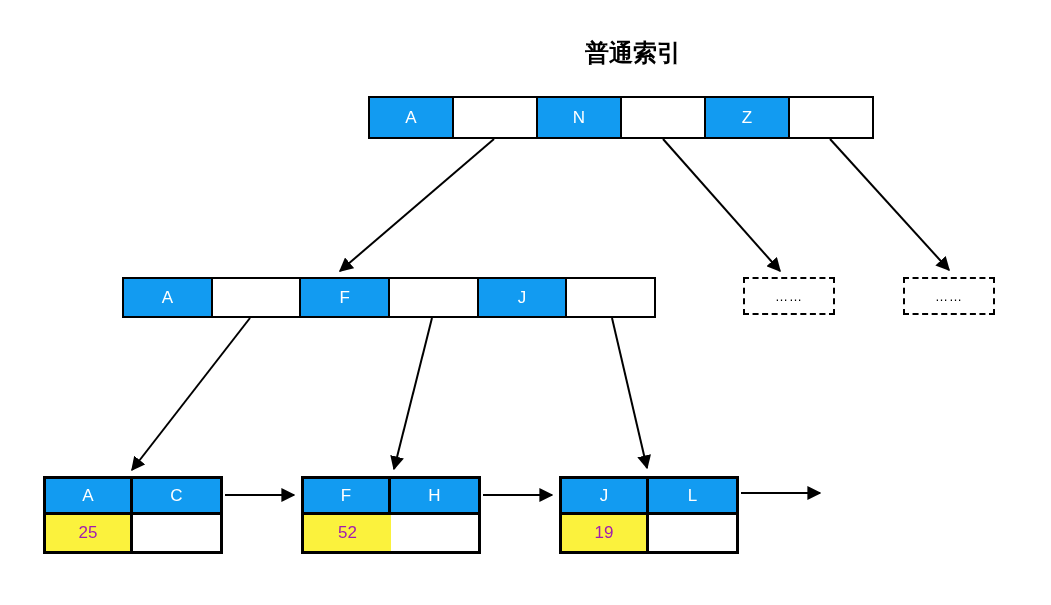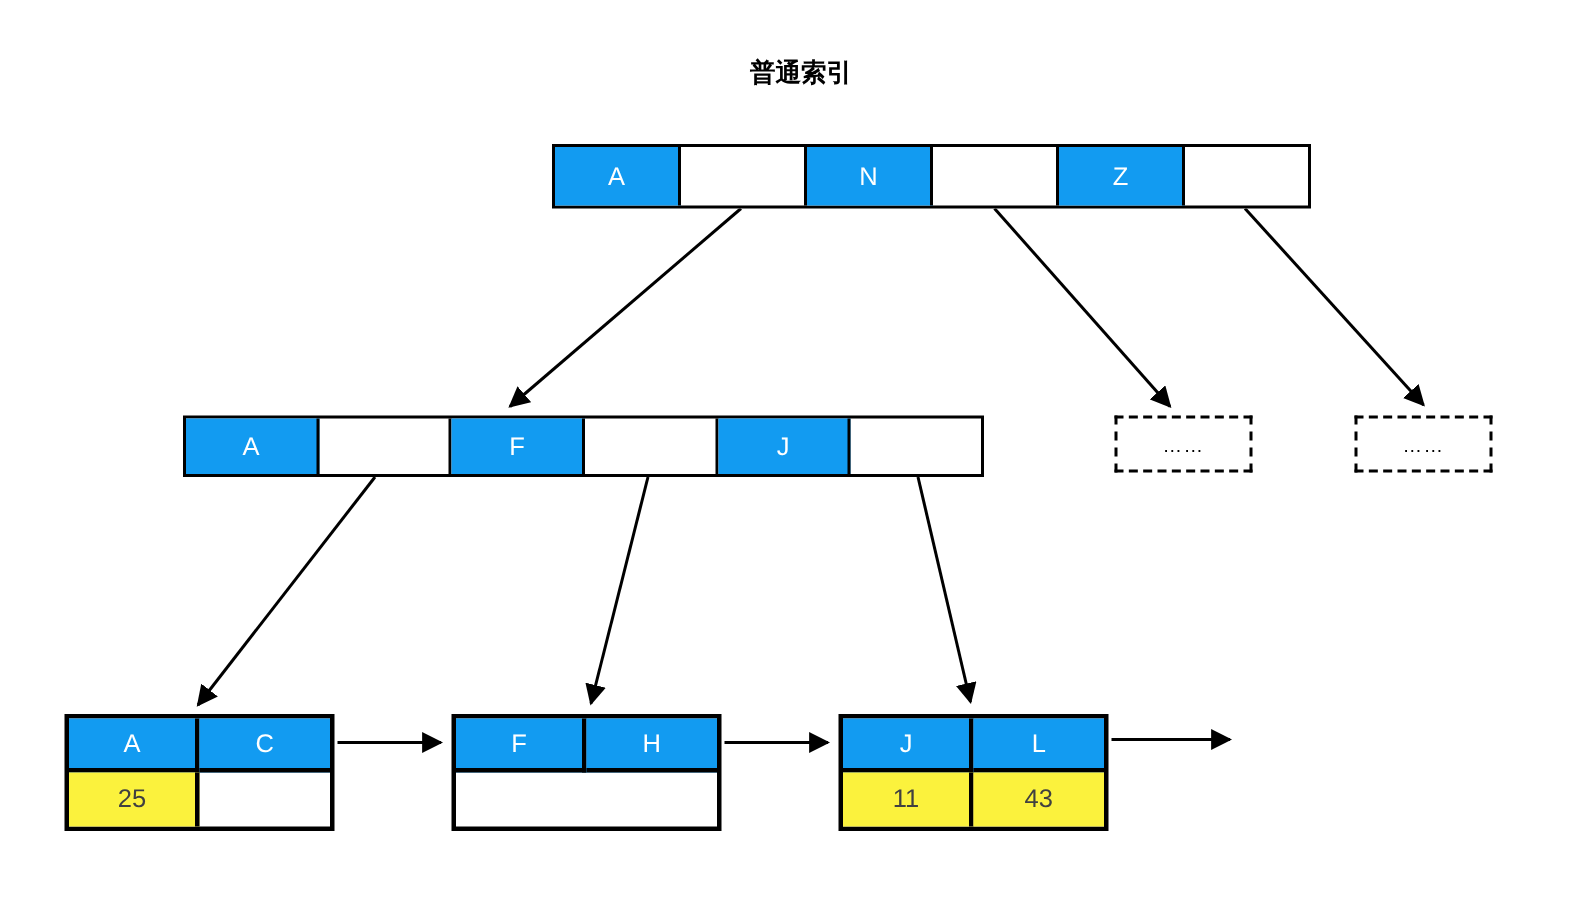--- a/index.html
+++ b/index.html
@@ -7,22 +7,22 @@
     --cell-yellow:#FBF23D;
     --line-black:#000000;
     --bg-white:#FFFFFF;
   }
   *{box-sizing:border-box;margin:0;padding:0;}
   body{background:var(--bg-white);font-family:"Liberation Sans",sans-serif;}
   .canvas{position:relative;width:1051px;height:605px;background:var(--bg-white);overflow:hidden;}
   .edges{position:absolute;left:0;top:0;width:1051px;height:605px;pointer-events:none;}
 
   .title{
-    position:absolute;left:500px;top:37px;width:240px;
-    font-size:17px;font-weight:bold;color:#000;
+    position:absolute;left:513px;top:37px;width:240px;
+    text-align:center;font-size:24px;font-weight:bold;color:#000;
   }
 
   .node{
     position:absolute;display:flex;
     border:2px solid var(--line-black);background:var(--bg-white);
   }
   .node .cell{
     flex:1;display:flex;align-items:center;justify-content:center;
     border-right:2px solid var(--line-black);
     font-size:17px;color:#fff;overflow:hidden;
@@ -41,21 +41,21 @@
     position:absolute;width:180px;height:78px;
     display:grid;grid-template-columns:1fr 1fr;grid-template-rows:36px 1fr;
     border:3px solid var(--line-black);background:var(--bg-white);
   }
   .leaf .key{
     background:var(--cell-blue);color:#fff;
     display:flex;align-items:center;justify-content:center;
     font-size:17px;border-bottom:3px solid var(--line-black);
   }
   .leaf .val{
-    background:var(--cell-yellow);color:#404040;
+    background:var(--cell-yellow);color:#a21caf;
     display:flex;align-items:center;justify-content:center;
     font-size:17px;
   }
   .leaf .key.first,.leaf .val.first{border-right:3px solid var(--line-black);}
 </style>
 </head>
 <body>
 
 <div class="canvas">
 
@@ -105,22 +105,22 @@
 
   <div class="leaf" style="left:43px;top:476px;">
     <div class="key first">A</div>
     <div class="key">C</div>
     <div class="val first">25</div>
   </div>
 
   <div class="leaf" style="left:301px;top:476px;">
     <div class="key first">F</div>
     <div class="key">H</div>
+    <div class="val">52</div>
   </div>
 
   <div class="leaf" style="left:559px;top:476px;">
     <div class="key first">J</div>
     <div class="key">L</div>
-    <div class="val first">11</div>
-    <div class="val">43</div>
+    <div class="val first">19</div>
   </div>
 
 </div>
 
 </body></html>

